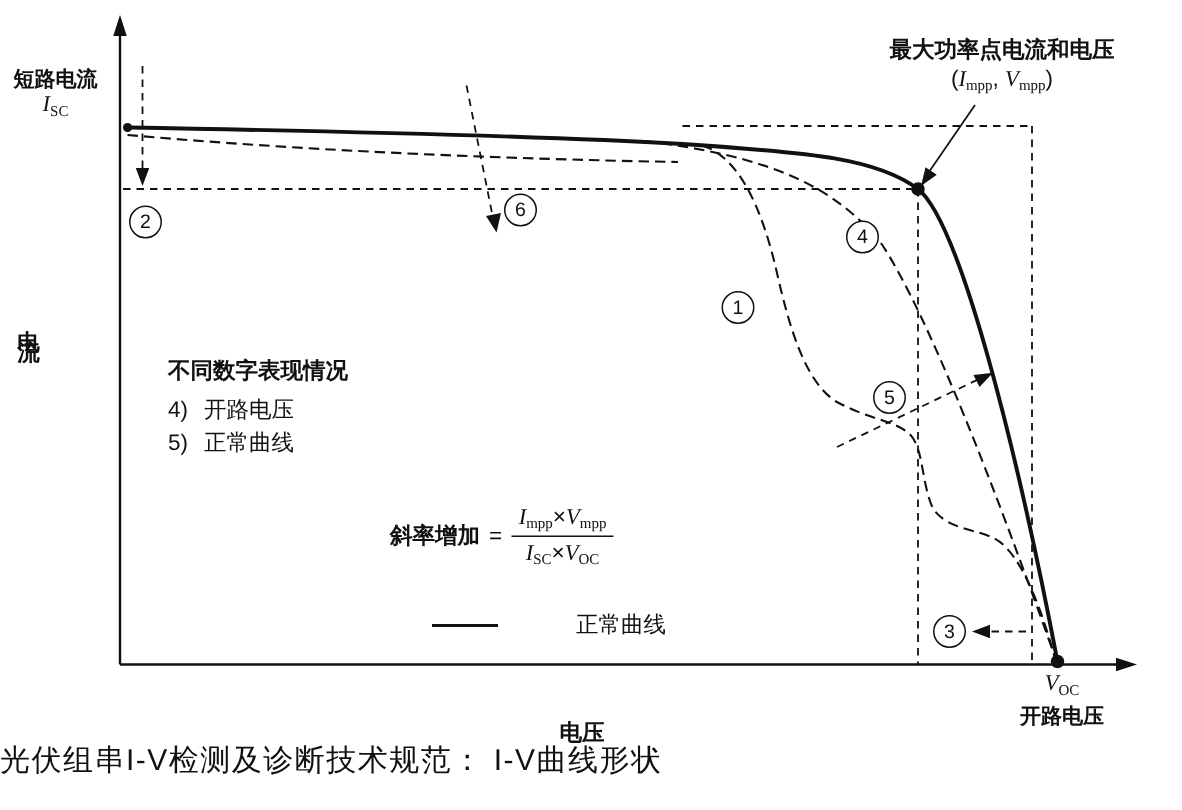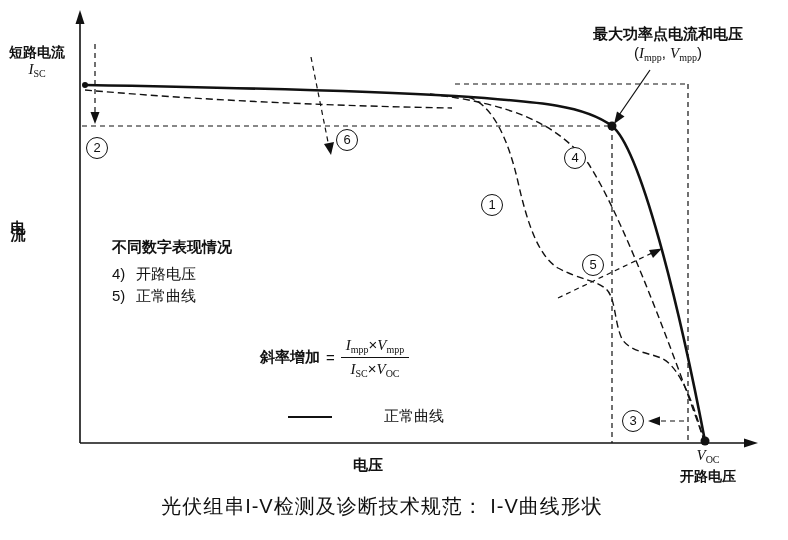--- a/index.html
+++ b/index.html
@@ -8,41 +8,41 @@
     font-family:"Liberation Sans", sans-serif; color:#111; overflow:hidden;
   }
   .abs { position:absolute; }
   svg { position:absolute; left:0; top:0; }
   .it { font-family:"Liberation Serif", serif; font-style:italic; }
   .sub { font-family:"Liberation Serif", serif; font-style:normal; font-size:10px; vertical-align:-3px; }
   .cn { font-weight:600; }
   .isc-label { left:4px; top:44px; width:66px; text-align:center; font-size:14px; line-height:17px; }
   .isc-sym { font-size:15px; }
   .y-axis-label { left:8px; top:208px; writing-mode:vertical-rl; font-size:15px; letter-spacing:5px; }
-  .x-axis-label { left:353px; top:456px; width:70px; text-align:left; font-size:15px; }
+  .x-axis-label { left:353px; top:479px; width:70px; text-align:center; font-size:15px; }
   .voc-label { left:668px; top:447px; width:80px; text-align:center; font-size:14px; line-height:17px; }
   .mpp-ann { left:566px; top:24px; width:204px; text-align:center; font-size:15px; line-height:19px; }
   .mpp-ann .t { font-weight:700; }
   .marker {
     position:absolute; width:22px; height:22px; box-sizing:border-box;
     border:1.5px solid #111; border-radius:50%; background:#fff;
     text-align:center; line-height:19px; font-size:13px;
   }
   .legend { left:112px; top:238px; font-size:15px; }
   .legend-title { font-weight:600; margin-bottom:6px; }
   .legend-row { line-height:21.5px; }
   .legend-row .num { display:inline-block; width:24px; }
   .formula { left:260px; top:336px; display:flex; align-items:center; gap:6px; font-size:15px; }
   .formula .lbl { font-weight:600; }
   .frac { display:inline-flex; flex-direction:column; text-align:center; font-size:15px; }
   .frac .nline { border-bottom:1.5px solid #111; padding:0 5px 2px; }
   .frac .dline { padding-top:2px; }
   .nc-line { left:288px; top:416px; width:44px; height:0; border-top:2.6px solid #111; }
   .nc-label { left:340px; top:407px; font-size:15px; font-weight:400;margin-left:44px; }
-  .caption { left:0; top:493px; width:764px; text-align:center; font-size:20px; letter-spacing:1px; }
+  .caption { left:0; top:493px; width:764px; text-align:left; font-size:20px; letter-spacing:1px; }
 </style>
 </head>
 <body>
 
 <div class="stage">
 
   <svg width="788" height="540" viewBox="0 0 788 540">
 
     <path d="M 80 443 L 80 18" stroke="#111" stroke-width="1.6" fill="none"></path>
     <polygon points="80,10 75.5,24 84.5,24" fill="#111"></polygon>

